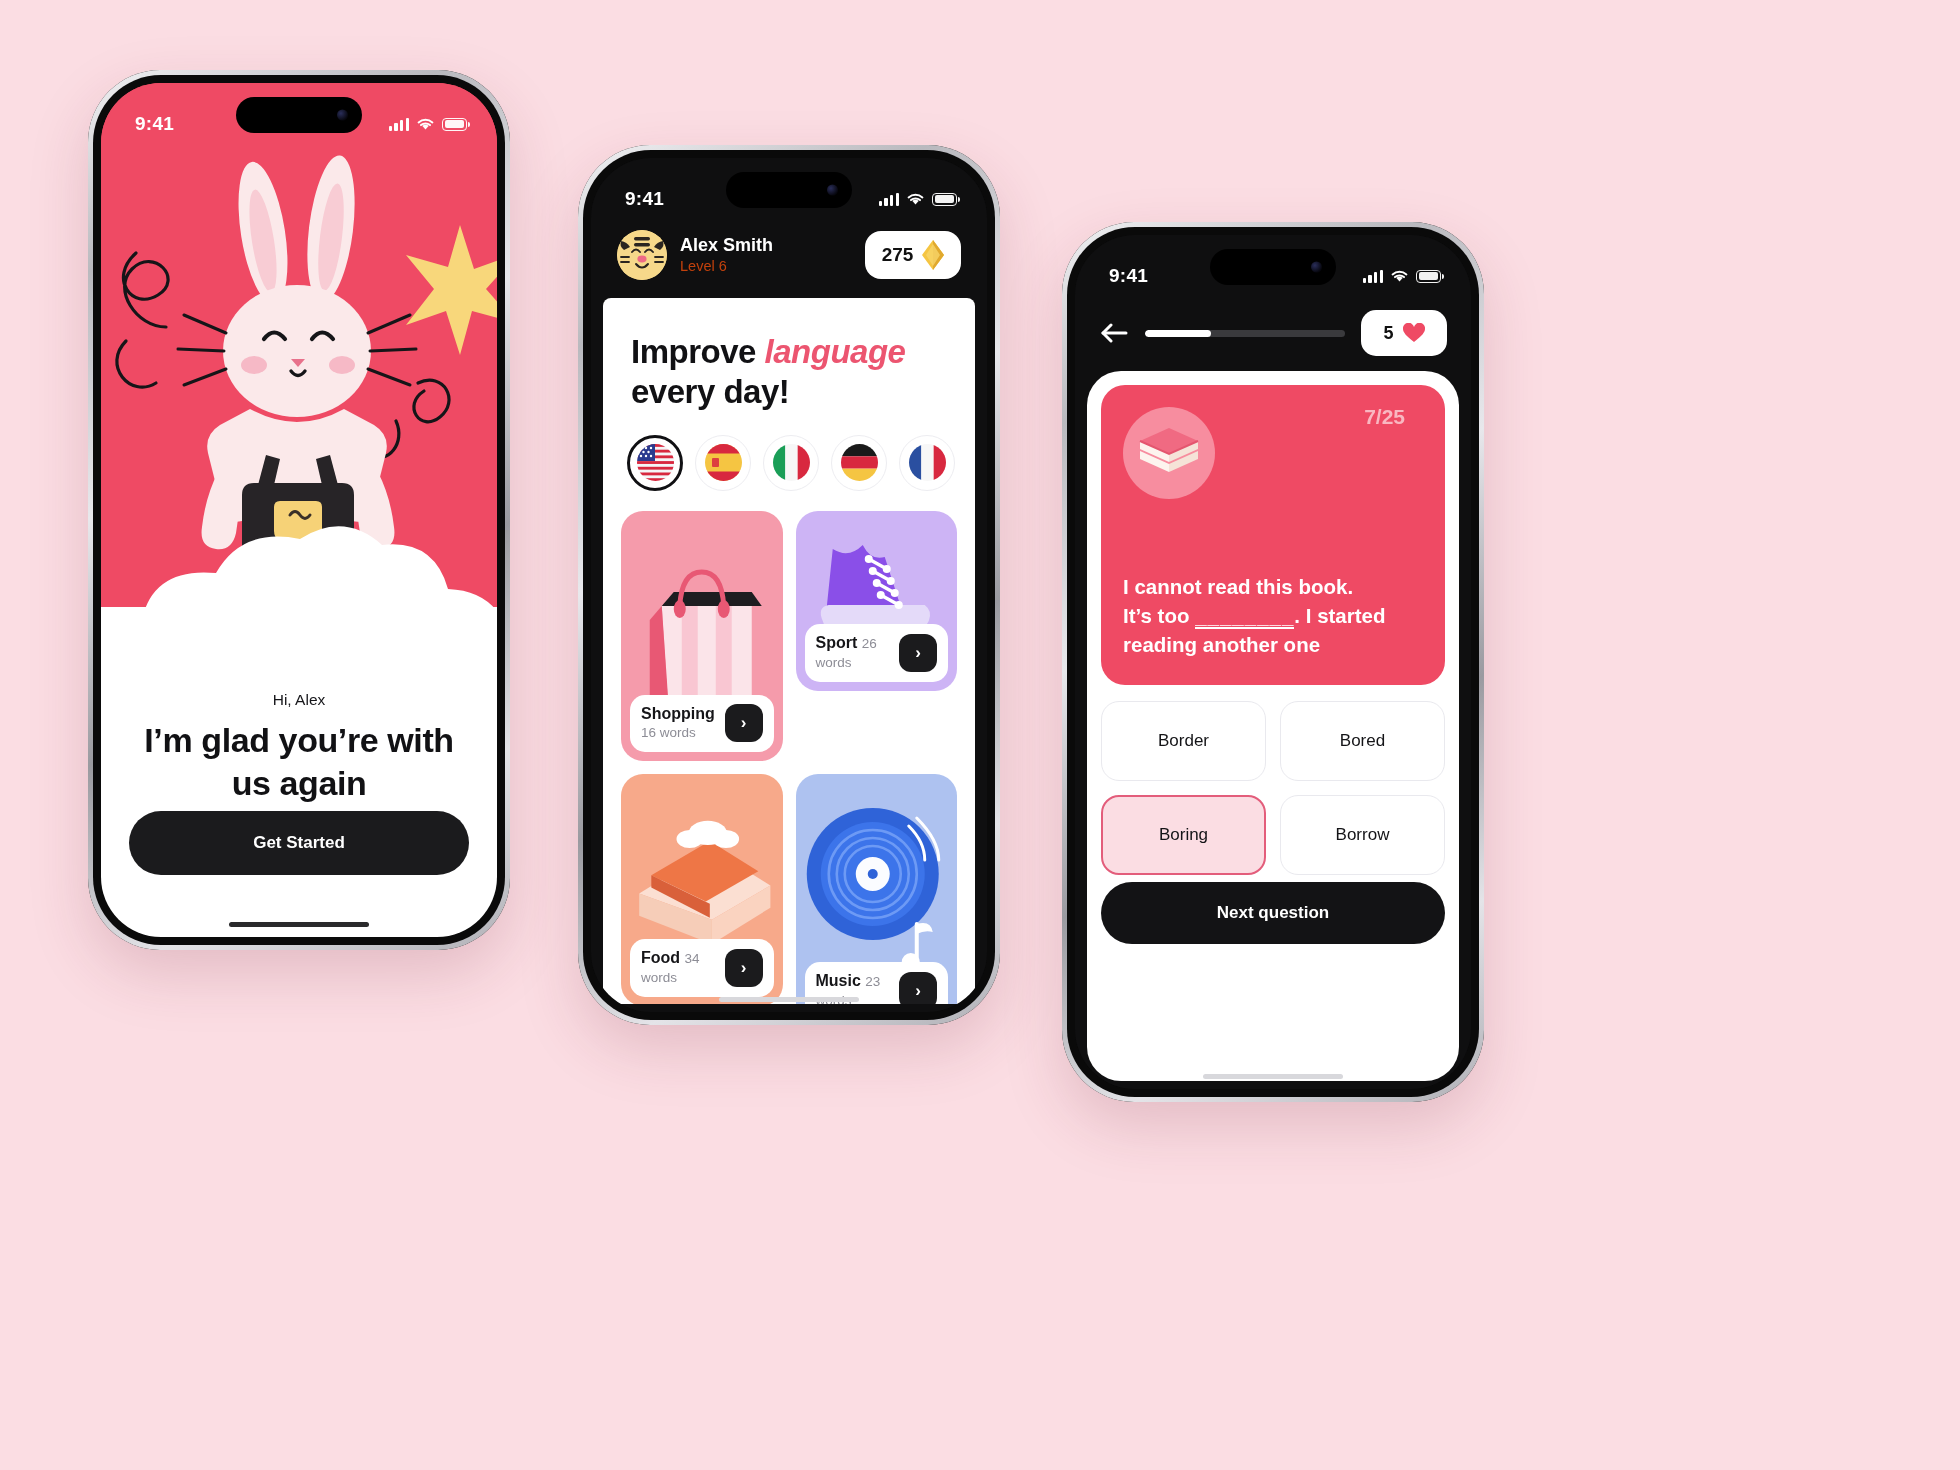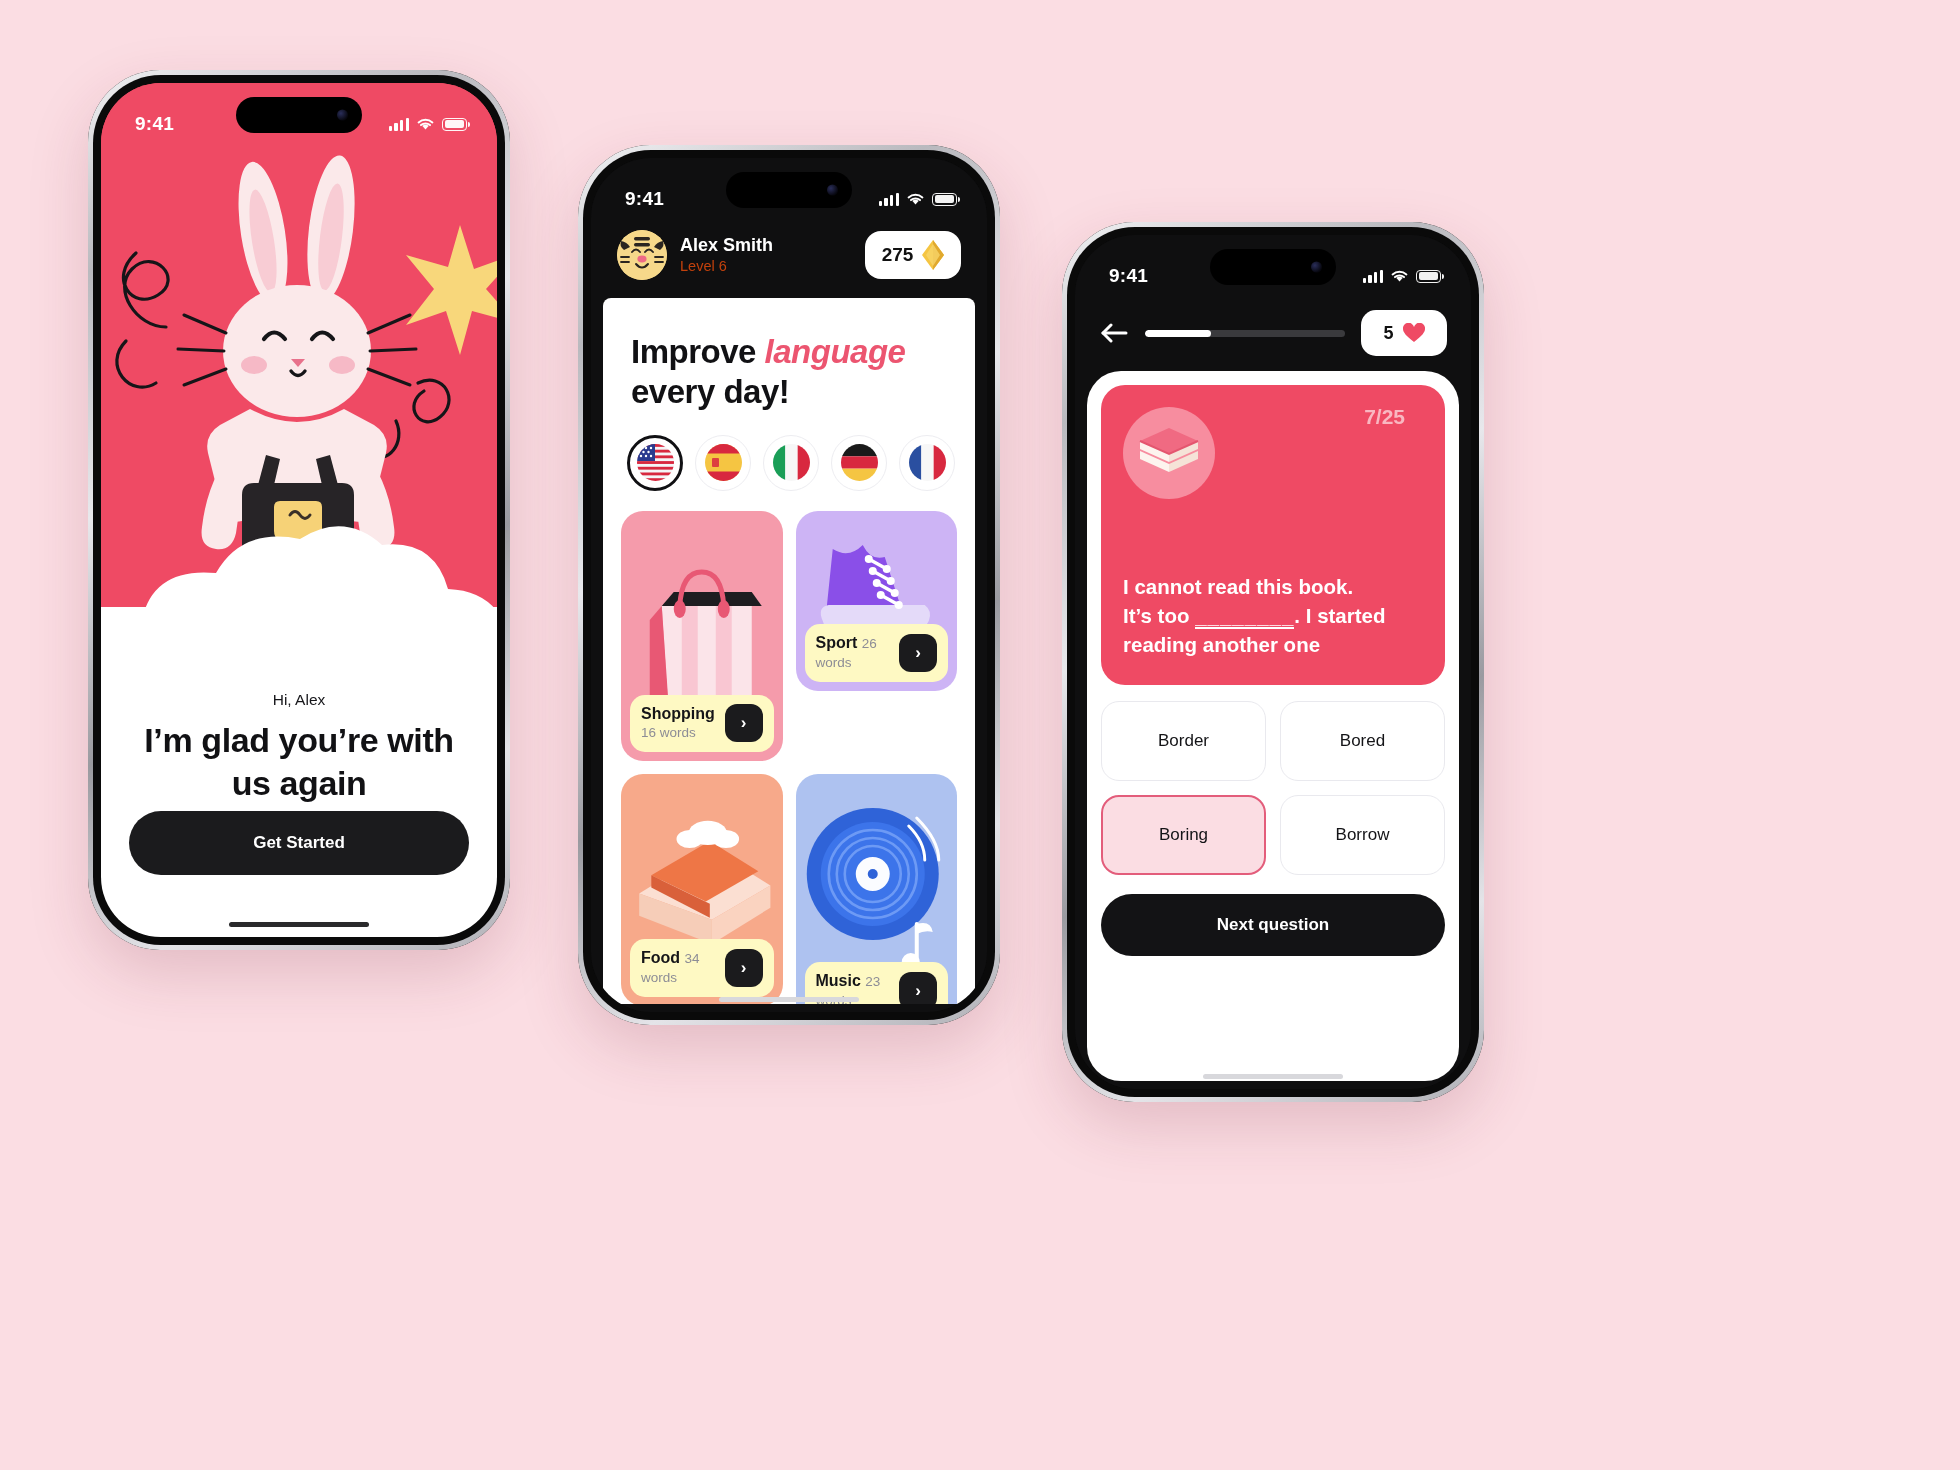--- a/index.html
+++ b/index.html
@@ -82,21 +82,21 @@
   .p2-h1 em { font-style:italic; color:#ec5570; font-weight:700; }
   .flags { display:flex; gap:12px; margin:22px 0 0 24px; }
   .flag { width:56px;height:56px;border-radius:50%;background:#fff;border:1.6px solid #ededf1;
           display:flex;align-items:center;justify-content:center; flex:0 0 auto; cursor:pointer;}
   .flag.sel { border:3px solid #101013; }
   .flag .disc { width:37px;height:37px;border-radius:50%;overflow:hidden;position:relative; }
   .cards { display:grid; grid-template-columns:1fr 1fr; gap:13px; margin:20px 18px 0; }
   .card { border-radius:22px; position:relative; overflow:hidden; cursor:pointer;
           display:flex; flex-direction:column; justify-content:flex-end; padding:9px; }
   .card .art { position:absolute; inset:0; }
-  .card-label { position:relative; background:#fef9c3; border-radius:15px;
+  .card-label { position:relative; background:#ffffff; border-radius:15px;
                 padding:9px 11px; display:flex; align-items:center; gap:12px;margin-top:46px; }
   .cl-txt { flex:1 1 auto; min-width:0; }
   .cl-title { font-size:16px; font-weight:700; color:#151518; line-height:1.2; }
   .cl-sub { font-size:13.5px; color:#8d8d96; line-height:1.35; margin-top:1px; }
   .chev { width:38px;height:38px;border-radius:12px;background:#1b1b1d;color:#fff;
           display:flex;align-items:center;justify-content:center;flex:0 0 auto;
           font-size:17px; font-weight:700; }
 
   
   .p3 { position:absolute; inset:0; background:#0f0f10; }
@@ -117,21 +117,21 @@
             color:#f9b7c1; }
   .bookcirc { width:92px;height:92px;border-radius:50%;background:#f78d9f;
               display:flex;align-items:center;justify-content:center; }
   .qtext { margin-top:auto; padding-top:26px; color:#fff; font-size:20.5px;
            line-height:1.42; font-weight:600; }
   .opts { display:grid; grid-template-columns:1fr 1fr; gap:14px; margin-top:16px; }
   .opt { height:80px; border-radius:18px; border:1.6px solid #e9e9ee; background:#fff;
          display:flex; align-items:center; justify-content:center; font-size:17px;
          font-weight:500; color:#141417; cursor:pointer; font-family:inherit; }
   .opt.sel { background:#fbdde3; border:2px solid #e35d7b; }
-  .p3-btn { margin-top:19px; width:100%; height:62px; border:none; border-radius:32px;
+  .p3-btn { margin-top:7px; width:100%; height:62px; border:none; border-radius:32px;
             background:#131315; color:#fff; font-size:17px; font-weight:700;
             font-family:inherit; cursor:pointer; }
 </style>
 </head>
 <body style="background: rgb(251, 221, 227);">
 
 <div class="stage">
 
   <div class="phone" id="phone1">
     <div class="band"></div>

